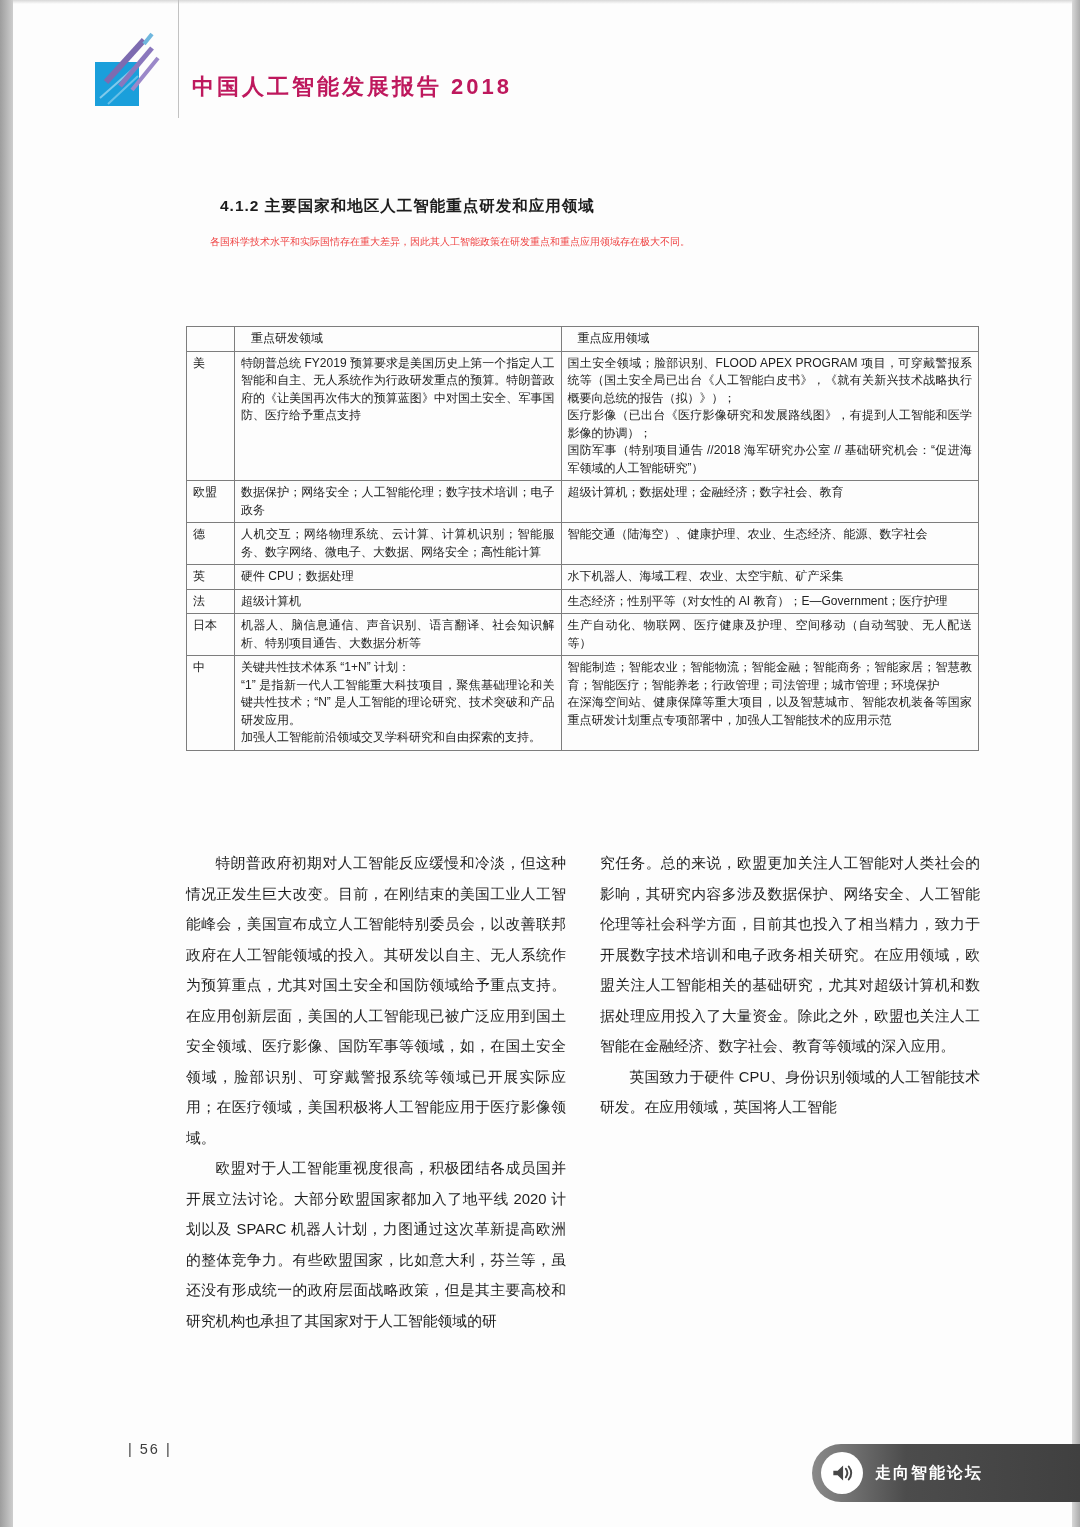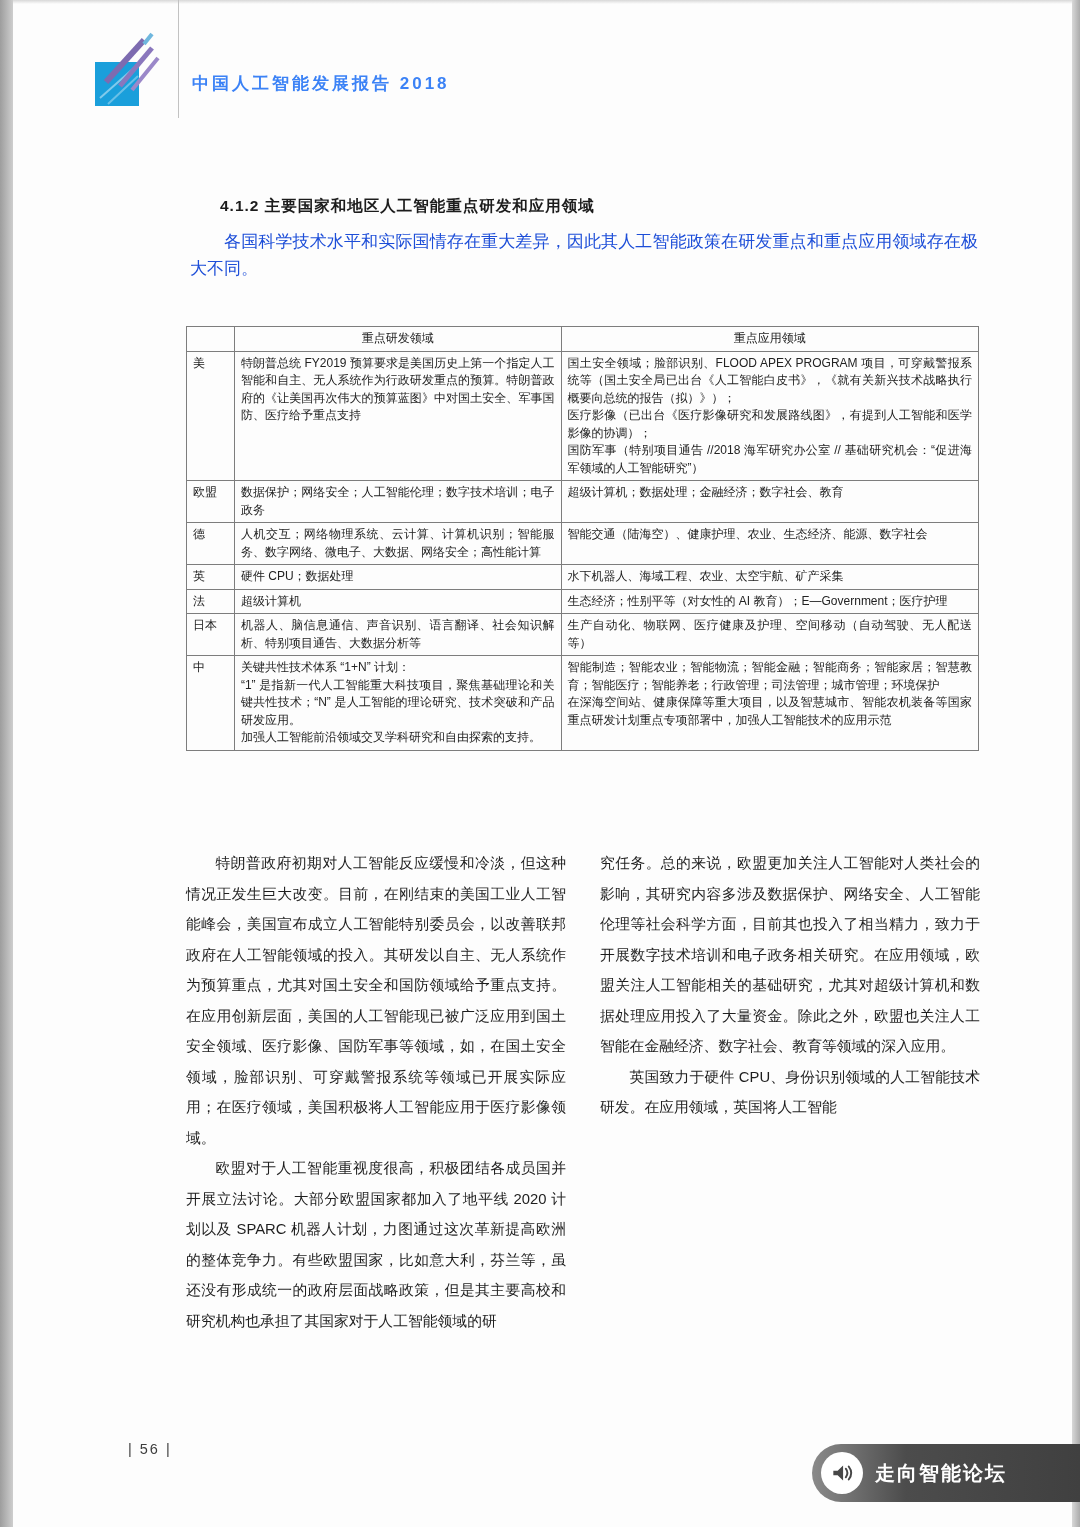--- a/index.html
+++ b/index.html
@@ -9,51 +9,51 @@
 
   .edge-left { position:absolute; left:0; top:0; width:13px; height:100%;
     background:linear-gradient(to right,#9d9d9d,#cecece); }
   .edge-right { position:absolute; right:0; top:0; width:8px; height:100%;
     background:linear-gradient(to left,#ababab,#d8d8d8); }
   .edge-top { position:absolute; left:13px; right:8px; top:0; height:4px;
     background:linear-gradient(to bottom,#d8d8d8,rgba(255,255,255,0)); }
 
   .header-divider { position:absolute; left:178px; top:0; width:1px; height:118px; background:#c2c2c2; }
   .logo { position:absolute; left:94px; top:24px; width:70px; height:84px; }
-  .header-title { position:absolute; left:192px; top:72px; font-size:17px; font-weight:bold;
-    color:#3b82f6; letter-spacing:3px; }
+  .header-title { position:absolute; left:192px; top:72px; font-size:22px; font-weight:bold;
+    color:#be185d; letter-spacing:3px; }
 
   .section-heading { position:absolute; left:220px; top:196px; font-size:15.5px; font-weight:bold;
     color:#1c1c1c; letter-spacing:1px; }
-  .intro { position:absolute; left:190px; top:228px; width:788px; font-size:17px; color:#1d4ed8;
+  .intro { position:absolute; left:190px; top:228px; width:788px; font-size:10px; color:#ef4444;
     line-height:27px; text-indent:2em; text-align:justify; }
 
   .table-caption { position:absolute; left:190px; top:297px; width:788px; text-align:center;
     font-size:13.5px; font-weight:bold; color:#1c1c1c; letter-spacing:1px; }
 
   table.policy { position:absolute; left:186px; top:326px; width:793px; border-collapse:collapse; }
   table.policy th, table.policy td { border:1px solid #7d7d7d; font-size:12px; line-height:17.5px;
     color:#222; padding:3px 6px; vertical-align:top; text-align:justify; white-space:pre-line; }
-  table.policy th { text-align:center; font-weight:400; padding:3px 8px; height:24px; white-space:normal; }
+  table.policy th { font-weight:400; padding:3px 16px; height:24px; white-space:normal; }
   td.country { text-align:center; vertical-align:middle; white-space:normal; padding:2px 2px; }
 
   .columns { position:absolute; left:186px; top:810px; width:794px; display:flex; gap:34px;margin-top:38px; }
   .col { flex:1; font-size:14.8px; line-height:30.5px; color:#1e1e1e; text-align:justify; }
   .col p { text-indent:2em; }
   .col p.no-indent { text-indent:0; }
 
   .page-num { position:absolute; left:128px; top:1413px; font-size:14.5px; color:#3d3d3d; letter-spacing:2px;margin-top:28px; }
 
   .watermark { position:absolute; right:0; top:1444px; height:58px; min-width:268px;
     background:linear-gradient(90deg,#8a8a8a,#4c4c4c 35%,#404040);
     border-radius:29px 0 0 29px; display:flex; align-items:center; gap:12px;
     padding:0 22px 0 9px; color:#fff; }
   .wm-icon { width:42px; height:42px; background:#fff; border-radius:50%;
     display:flex; align-items:center; justify-content:center; flex:0 0 auto; }
-  .wm-text { font-size:20px; font-weight:bold; letter-spacing:2px;font-family:Liberation Serif, serif; }
+  .wm-text { font-size:16px; font-weight:bold; letter-spacing:2px;font-family:Liberation Serif, serif; }
 </style>
 </head>
 <body>
 
 <div class="page">
 
   <div class="edge-left"></div>
   <div class="edge-right"></div>
   <div class="edge-top"></div>
 

